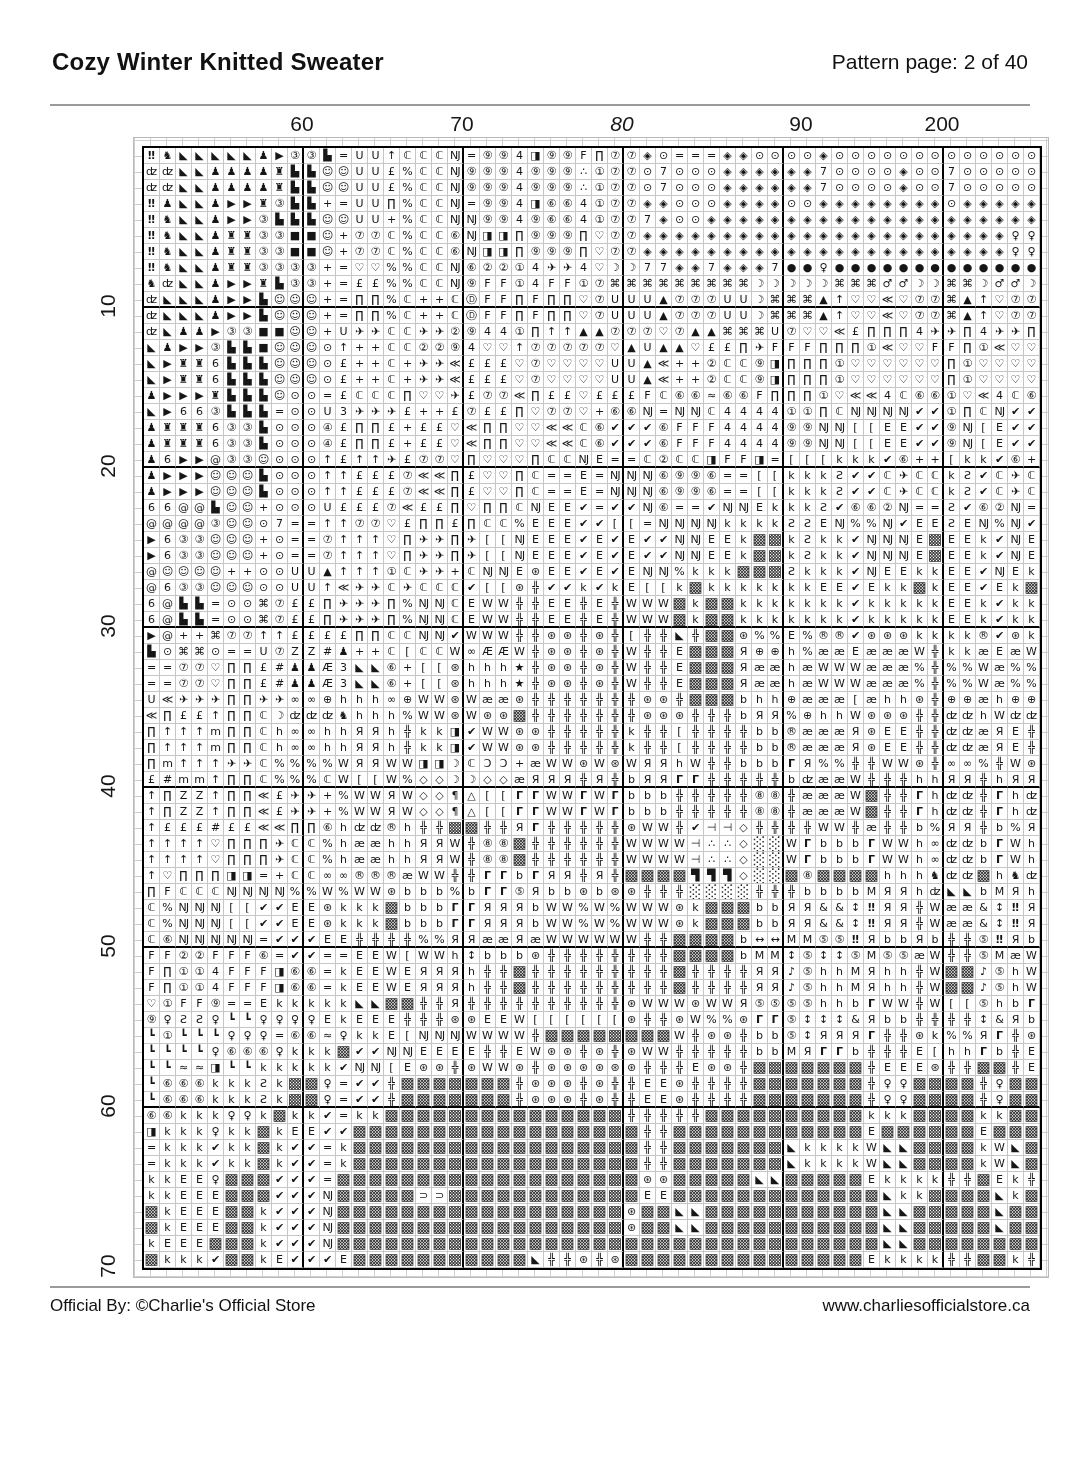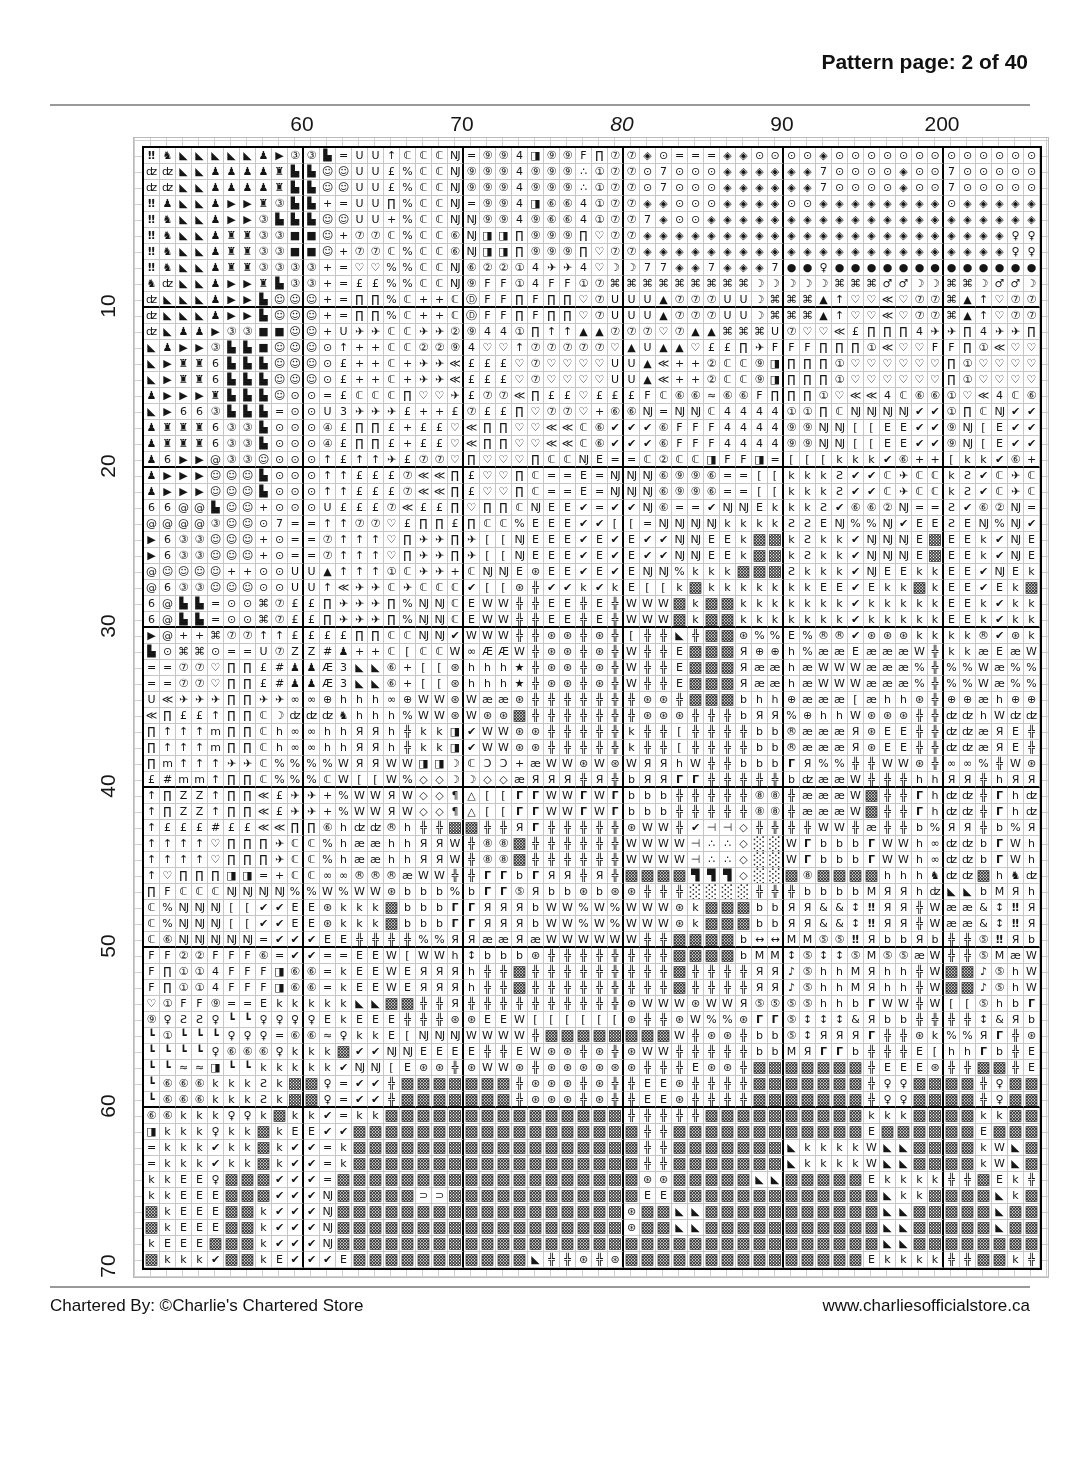--- a/index.html
+++ b/index.html
@@ -1,19 +1,19 @@
 <!DOCTYPE html>
 <html><head>
 <meta charset="utf-8">
 <style>
   html,body{margin:0;padding:0;background:#e8e8e8;}
   .page{position:relative;width:1080px;height:1484px;background:#ffffff;margin:0 auto;
         font-family:"Liberation Sans", sans-serif;color:#111;overflow:hidden;}
   .hdr-title{position:absolute;left:52px;top:48px;font-size:24px;font-weight:bold;letter-spacing:0.2px;}
-  .hdr-page{position:absolute;right:52px;top:50px;font-size:21px;font-weight:bold;}
+  .hdr-page{position:absolute;right:52px;top:50px;font-size:21px;font-weight:normal;}
   .hdr-rule{position:absolute;left:50px;right:50px;top:104px;height:2px;background:#9a9a9a;}
   .ftr-rule{position:absolute;left:50px;right:50px;top:1286px;height:2px;background:#9a9a9a;}
   .ftr-credit{position:absolute;left:50px;top:1296px;font-size:17px;}
   .ftr-site{position:absolute;right:50px;top:1296px;font-size:17px;margin-left:40px;}
 
   .col-label{position:absolute;top:112px;width:60px;margin-left:-30px;text-align:center;
              font-size:21px;color:#171717;}
   .row-label{position:absolute;left:86px;width:40px;height:20px;margin-top:-10px;text-align:center;
              font-size:21px;color:#171717;transform:rotate(-90deg);}
 
@@ -30,28 +30,29 @@
      overflow:hidden;background:#fff;}
   .c.bx{border-right:2px solid #000;}
   .c.by{border-bottom:2px solid #000;}
   .c.h{font-size:15px;color:#2a2a2a;}
   .c.d{font-weight:bold;}
 </style>
 </head>
 <body>
 
 <div class="page">
+  <div class="hdr-title">Cozy Winter Knitted Sweater</div>
   <div class="hdr-page">Pattern page: 2 of 40</div>
   <div class="hdr-rule"></div>
 
   <div id="topLabels">
       <div class="col-label" style="left: 302px;">60</div>
       <div class="col-label" style="left: 462px;">70</div>
       <div class="col-label" style="left: 622px; font-style: italic;">80</div>
-      <div class="col-label" style="left: 782px;">90</div>
+      <div class="col-label" style="left: 801px;">90</div>
       <div class="col-label" style="left: 942px;">200</div>
     </div>
   <div id="leftLabels">
       <div class="row-label" style="left: 86px; top: 306px;">10</div>
       <div class="row-label" style="left: 86px; top: 466px;">20</div>
       <div class="row-label" style="left: 86px; top: 626px;">30</div>
       <div class="row-label" style="left: 86px; top: 786px;">40</div>
       <div class="row-label" style="left: 86px; top: 946px;">50</div>
       <div class="row-label" style="left: 86px; top: 1106px;">60</div>
       <div class="row-label" style="left: 86px; top: 1266px;">70</div>
@@ -3975,15 +3976,15 @@
       <span class="c bx">k</span>
       <span class="c">╬</span>
       <span class="c">╬</span>
       <span class="c h">▩</span>
       <span class="c h">▩</span>
       <span class="c">k</span>
       <span class="c">╬</span>
     </div>
 
   <div class="ftr-rule"></div>
-  <div class="ftr-credit">Chartered By: ©Charlie's Chartered Store</div>
+  <div class="ftr-credit">Official By: ©Charlie's Official Store</div>
   <div class="ftr-site">www.charliesofficialstore.ca</div>
 </div>
 
 </body></html>

